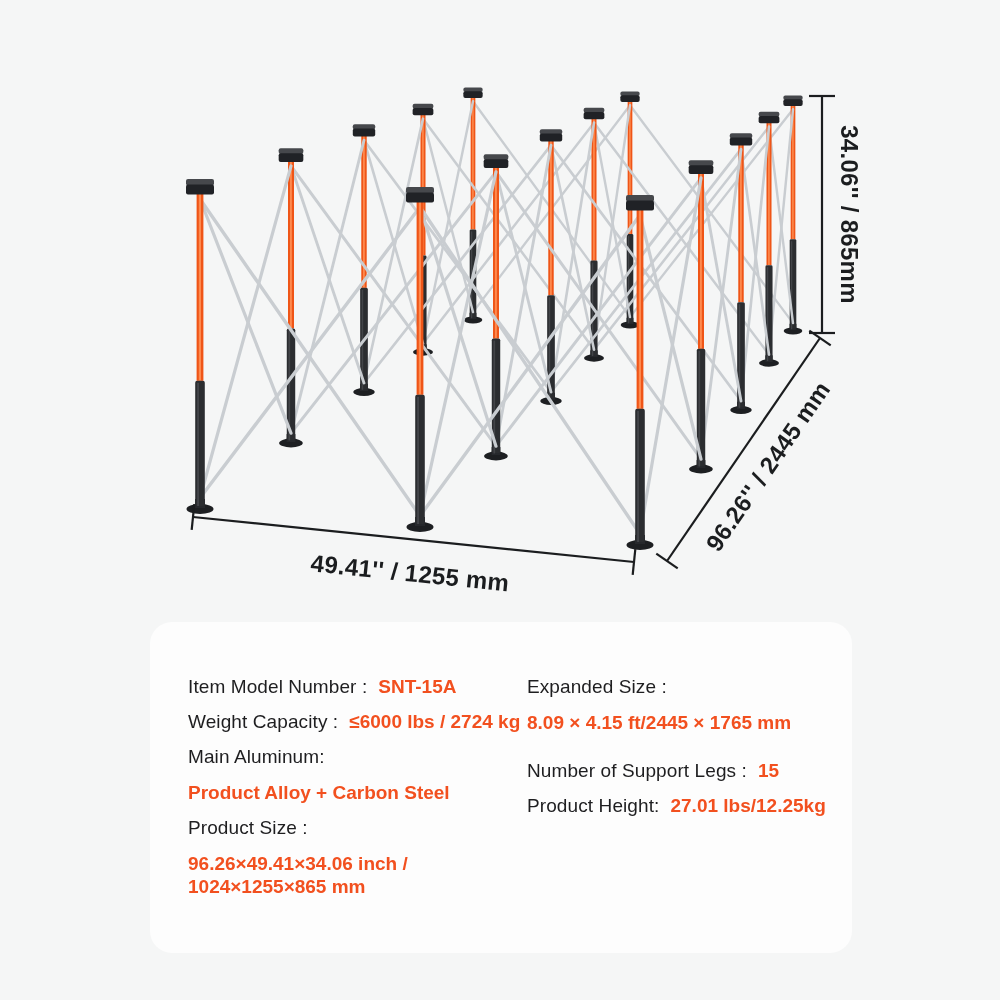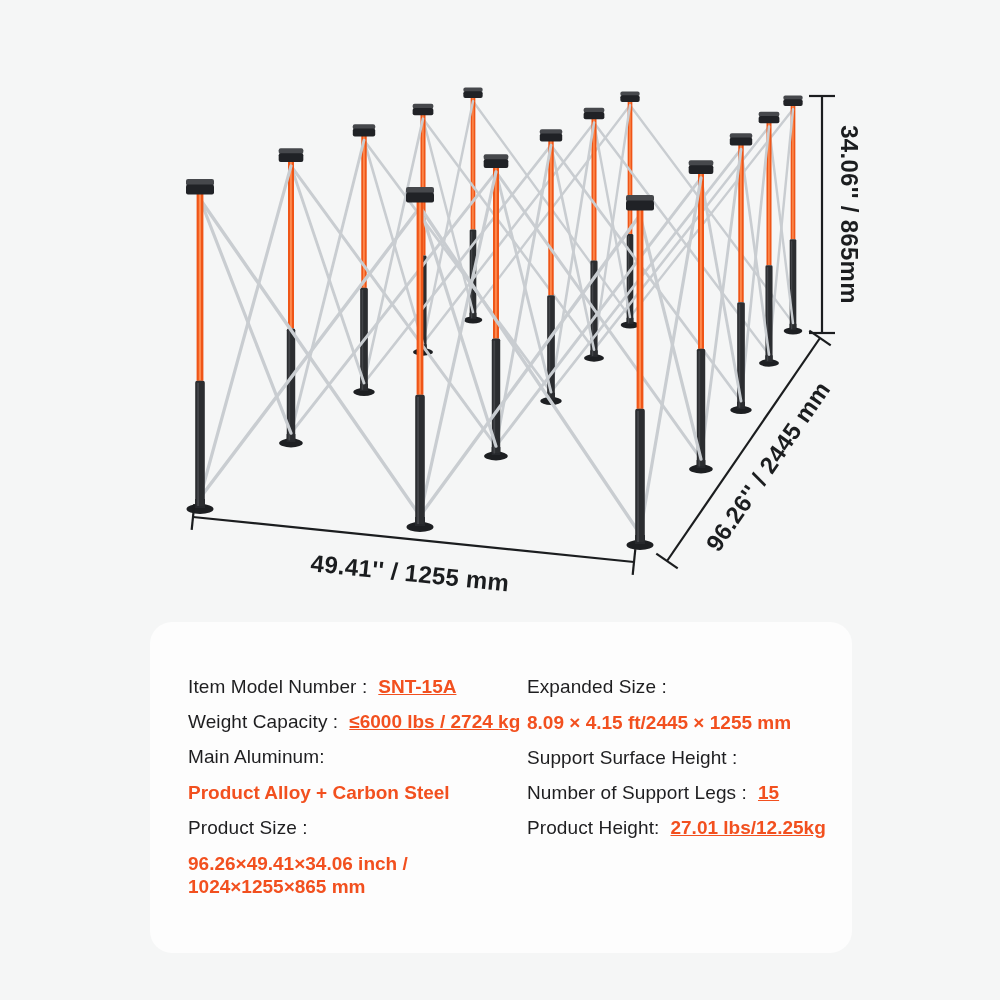--- a/index.html
+++ b/index.html
@@ -24,21 +24,21 @@
     padding:54px 28px 0 38px;
     display:flex;
   }
   .col{display:flex;flex-direction:column;gap:13px;}
   .col-left{width:339px;flex:none;}
   .col-right{flex:1;}
   .row{font-size:19px;line-height:22px;color:var(--text);}
   .inline{white-space:nowrap;}
   .lbl{color:var(--text);font-weight:400;letter-spacing:.1px;}
   .val{color:var(--accent);font-weight:700;}
-  .inline .val{margin-left:11px;text-decoration:underline;}
+  .inline .val{margin-left:11px;}
   .stacked .val{display:block;margin-top:13px;white-space:pre-line;line-height:23px;}
 </style>
 </head>
 <body>
 
 <svg id="scene" width="1000" height="620" viewBox="0 0 1000 620">
     <g>
       <line x1="473" y1="101.21" x2="630" y2="317.1" stroke="#c9cdd1" stroke-width="2.35" stroke-linecap="round"></line>
       <line x1="630" y1="105.21" x2="473" y2="312.1" stroke="#c9cdd1" stroke-width="2.35" stroke-linecap="round"></line>
       <line x1="630" y1="105.21" x2="793" y2="323.1" stroke="#c9cdd1" stroke-width="2.35" stroke-linecap="round"></line>
@@ -238,24 +238,23 @@
     </div>
     <div class="row stacked">
       <span class="lbl">Product Size :</span>
       <span class="val">96.26×49.41×34.06 inch /
 1024×1255×865 mm</span>
     </div>
   </div>
   <div class="col col-right">
     <div class="row stacked">
       <span class="lbl">Expanded Size :</span>
-      <span class="val">8.09 × 4.15 ft/2445 × 1255 mm</span>
-    </div>
-    <div class="row stacked">
-      <span class="lbl">Support Surface Height :</span>
+      <span class="val">8.09 × 4.15 ft/2445 × 1765 mm</span>
+    </div>
+    <div class="row stacked">
     </div>
     <div class="row inline">
       <span class="lbl">Number of Support Legs :</span><span class="val">15</span>
     </div>
     <div class="row inline">
       <span class="lbl">Product Height:</span><span class="val">27.01 lbs/12.25kg</span>
     </div>
   </div>
 </section>
 

